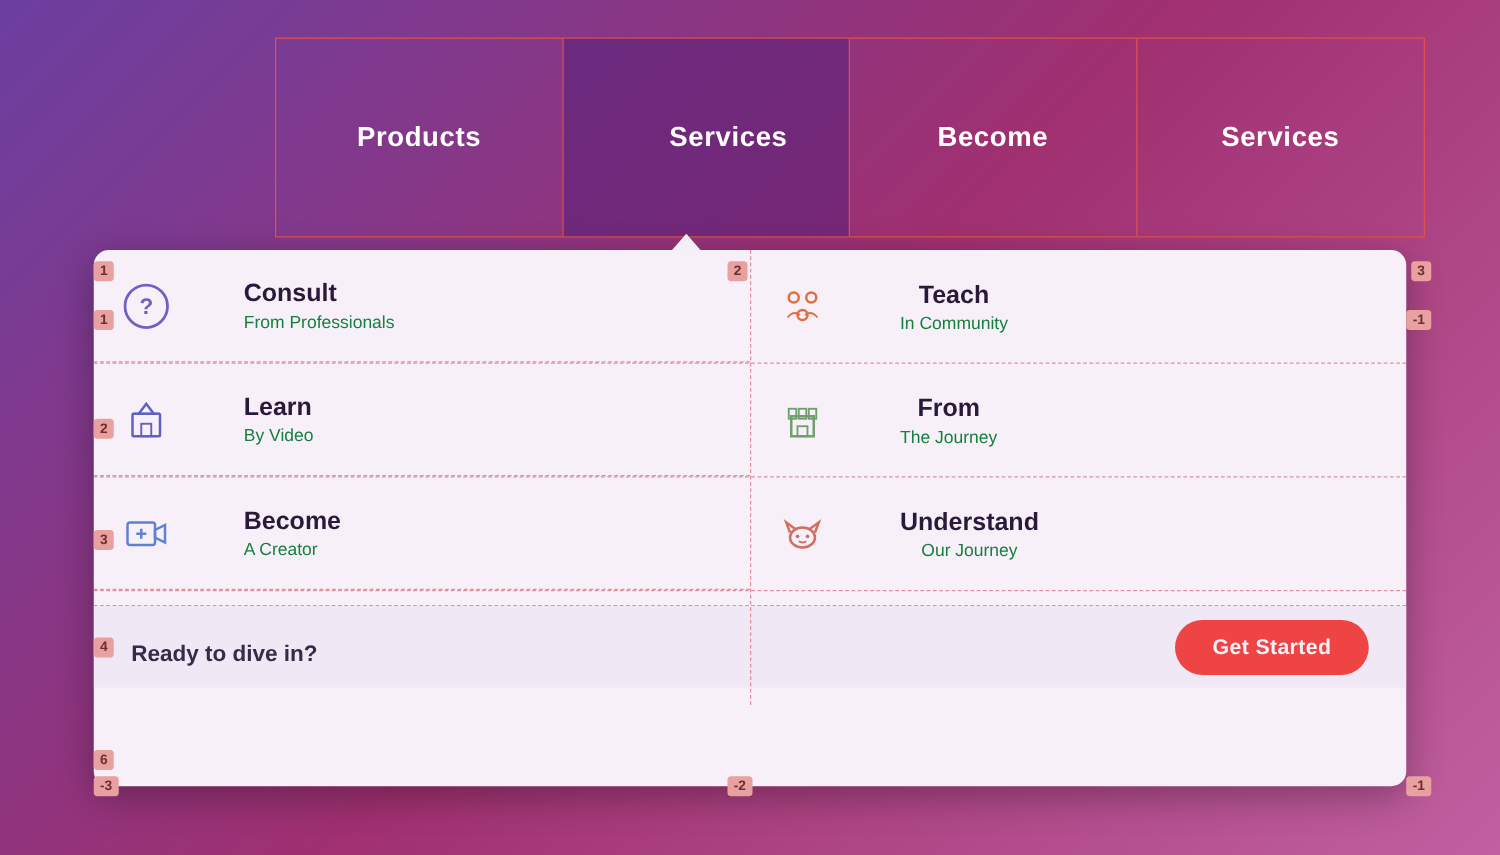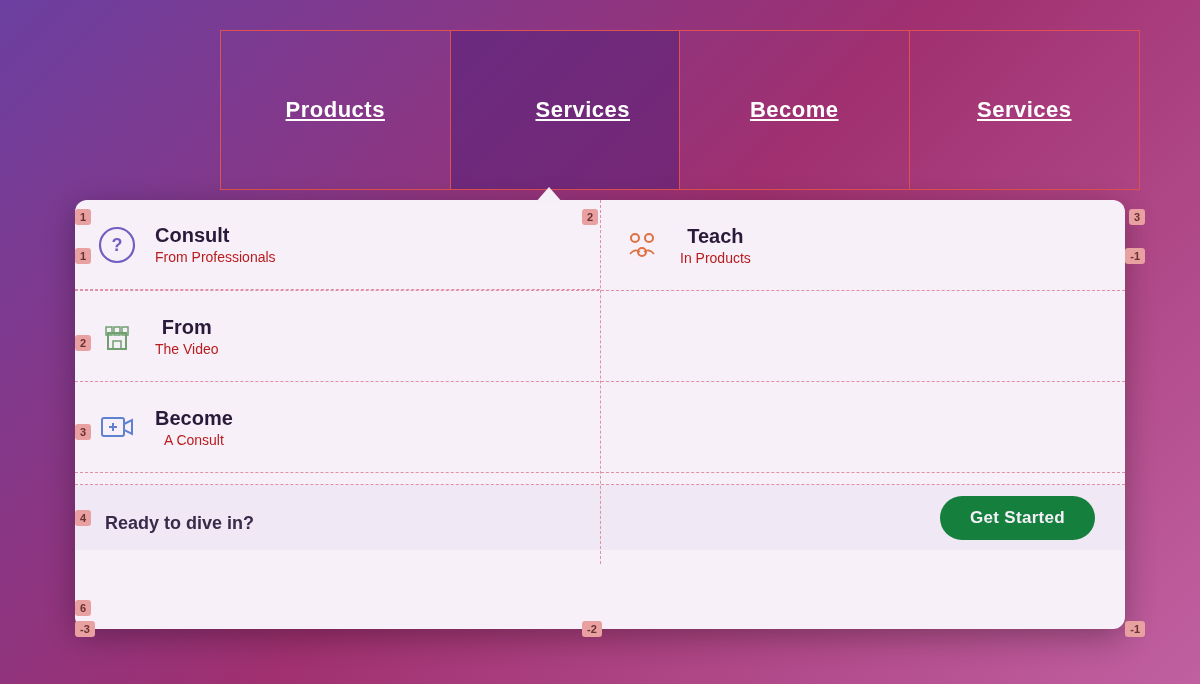--- a/index.html
+++ b/index.html
@@ -28,21 +28,20 @@
     .nav-item {
       display: flex;
       align-items: center;
       justify-content: center;
       border-right: 1.5px solid #e05050;
       color: white;
       font-size: 22px;
       font-weight: 700;
       cursor: pointer;
       letter-spacing: 0.5px;
-      text-decoration: underline;
     }
 
     .nav-item:last-child {
       border-right: none;
     }
 
     .nav-item.active {
       background: rgba(80, 30, 120, 0.5);
       padding-left: 36px;
     }
@@ -123,20 +122,21 @@
     }
 
     .panel-row:last-child {
       border-bottom: none;
       text-align: center;
     }
 
     .panel-col {
       display: flex;
       flex-direction: column;
+      margin-left: 40px;
     }
 
     .panel-left {
       border-right: none;
     }
 
     .service-icon {
       width: 44px;
       height: 44px;
       margin-right: 16px;
@@ -147,21 +147,21 @@
     }
 
     .service-title {
       font-size: 20px;
       font-weight: 700;
       color: #2a1a3a;
     }
 
     .service-subtitle {
       font-size: 14px;
-      color: #b91c1c;
+      color: #15803d;
       margin-top: 2px;
     }
 
     
     .panel-footer {
       height: 65px;
       display: flex;
       align-items: center;
       justify-content: space-between;
       padding: 0 30px 0 30px;
@@ -169,21 +169,21 @@
     }
 
     .footer-text {
       font-size: 18px;
       font-weight: 600;
       color: #3a2a4a;
       margin-top: 12px;
     }
 
     .get-started-btn {
-      background: #15803d;
+      background: #ef4444;
       color: #f5f0f8;
       border: none;
       border-radius: 25px;
       padding: 12px 30px;
       font-size: 17px;
       font-weight: 600;
       cursor: pointer;
       letter-spacing: 0.3px;
     }
 
@@ -252,58 +252,90 @@
 
           <circle cx="12" cy="12" r="4" stroke="#e07040" stroke-width="2" fill="none"></circle>
           <circle cx="26" cy="12" r="4" stroke="#e07040" stroke-width="2" fill="none"></circle>
           <circle cx="19" cy="26" r="4" stroke="#e07040" stroke-width="2" fill="none"></circle>
           <path d="M7 28 Q12 22 17 26" stroke="#e07040" stroke-width="1.5" fill="none"></path>
           <path d="M31 28 Q26 22 21 26" stroke="#e07040" stroke-width="1.5" fill="none"></path>
         </svg>
       </div>
       <div class="panel-col">
         <span class="service-title">Teach</span>
-        <span class="service-subtitle">In Products</span>
+        <span class="service-subtitle">In Community</span>
       </div>
     </div>
   </div>
 
   <div style="display:grid; grid-template-columns:1fr 1fr; border-bottom: 1.5px dashed #e090a0;">
+    <div class="panel-row panel-left">
+      <div class="service-icon icon-learn">
+        <svg width="38" height="38" viewBox="0 0 38 38" fill="none">
+
+          <rect x="8" y="14" width="22" height="18" rx="1" stroke="#6060c0" stroke-width="2" fill="none"></rect>
+          <path d="M13 14 L19 6 L25 14" stroke="#6060c0" stroke-width="2" fill="none"></path>
+          <rect x="15" y="22" width="8" height="10" stroke="#6060c0" stroke-width="1.5" fill="none"></rect>
+          <line x1="8" y1="14" x2="30" y2="14" stroke="#6060c0" stroke-width="1.5"></line>
+        </svg>
+      </div>
+      <div class="panel-col">
+        <span class="service-title">Learn</span>
+        <span class="service-subtitle">By Video</span>
+      </div>
+    </div>
     <div class="panel-row">
       <div class="service-icon icon-keep">
         <svg width="38" height="38" viewBox="0 0 38 38" fill="none">
 
           <rect x="10" y="16" width="18" height="16" stroke="#70a070" stroke-width="2" fill="none"></rect>
           <rect x="8" y="10" width="6" height="8" stroke="#70a070" stroke-width="1.5" fill="none"></rect>
           <rect x="24" y="10" width="6" height="8" stroke="#70a070" stroke-width="1.5" fill="none"></rect>
           <rect x="16" y="10" width="6" height="8" stroke="#70a070" stroke-width="1.5" fill="none"></rect>
           <rect x="15" y="24" width="8" height="8" stroke="#70a070" stroke-width="1.5" fill="none"></rect>
         </svg>
       </div>
       <div class="panel-col">
         <span class="service-title">From</span>
-        <span class="service-subtitle">The Video</span>
+        <span class="service-subtitle">The Journey</span>
       </div>
     </div>
   </div>
 
   <div style="display:grid; grid-template-columns:1fr 1fr; border-bottom: 1.5px dashed #e090a0;">
     <div class="panel-row panel-left">
       <div class="service-icon icon-become">
         <svg width="38" height="38" viewBox="0 0 38 38" fill="none">
 
           <rect x="4" y="10" width="22" height="18" rx="2" stroke="#6080d0" stroke-width="2" fill="none"></rect>
           <path d="M26 16 L34 12 L34 26 L26 22 Z" stroke="#6080d0" stroke-width="2" fill="none"></path>
           <line x1="11" y1="19" x2="19" y2="19" stroke="#6080d0" stroke-width="2"></line>
           <line x1="15" y1="15" x2="15" y2="23" stroke="#6080d0" stroke-width="2"></line>
         </svg>
       </div>
       <div class="panel-col">
         <span class="service-title">Become</span>
-        <span class="service-subtitle">A Consult</span>
+        <span class="service-subtitle">A Creator</span>
+      </div>
+    </div>
+    <div class="panel-row">
+      <div class="service-icon icon-understand">
+        <svg width="38" height="38" viewBox="0 0 38 38" fill="none">
+
+          <ellipse cx="19" cy="22" rx="10" ry="8" stroke="#d07060" stroke-width="2" fill="none"></ellipse>
+          <path d="M9 18 L6 10 L13 15" stroke="#d07060" stroke-width="2" fill="none"></path>
+          <path d="M29 18 L32 10 L25 15" stroke="#d07060" stroke-width="2" fill="none"></path>
+          <circle cx="15" cy="21" r="1.5" fill="#d07060"></circle>
+          <circle cx="23" cy="21" r="1.5" fill="#d07060"></circle>
+          <path d="M16 25 Q19 27 22 25" stroke="#d07060" stroke-width="1.5" fill="none"></path>
+        </svg>
+      </div>
+      <div class="panel-col">
+        <span class="service-title">Understand</span>
+        <span class="service-subtitle">Our Journey</span>
       </div>
     </div>
   </div>
 
   <div style="height: 12px; border-bottom: 1.5px dashed #e090a0;"></div>
 
   <div class="panel-footer">
     <span class="footer-text">Ready to dive in?</span>
     <button class="get-started-btn">Get Started</button>
   </div>

